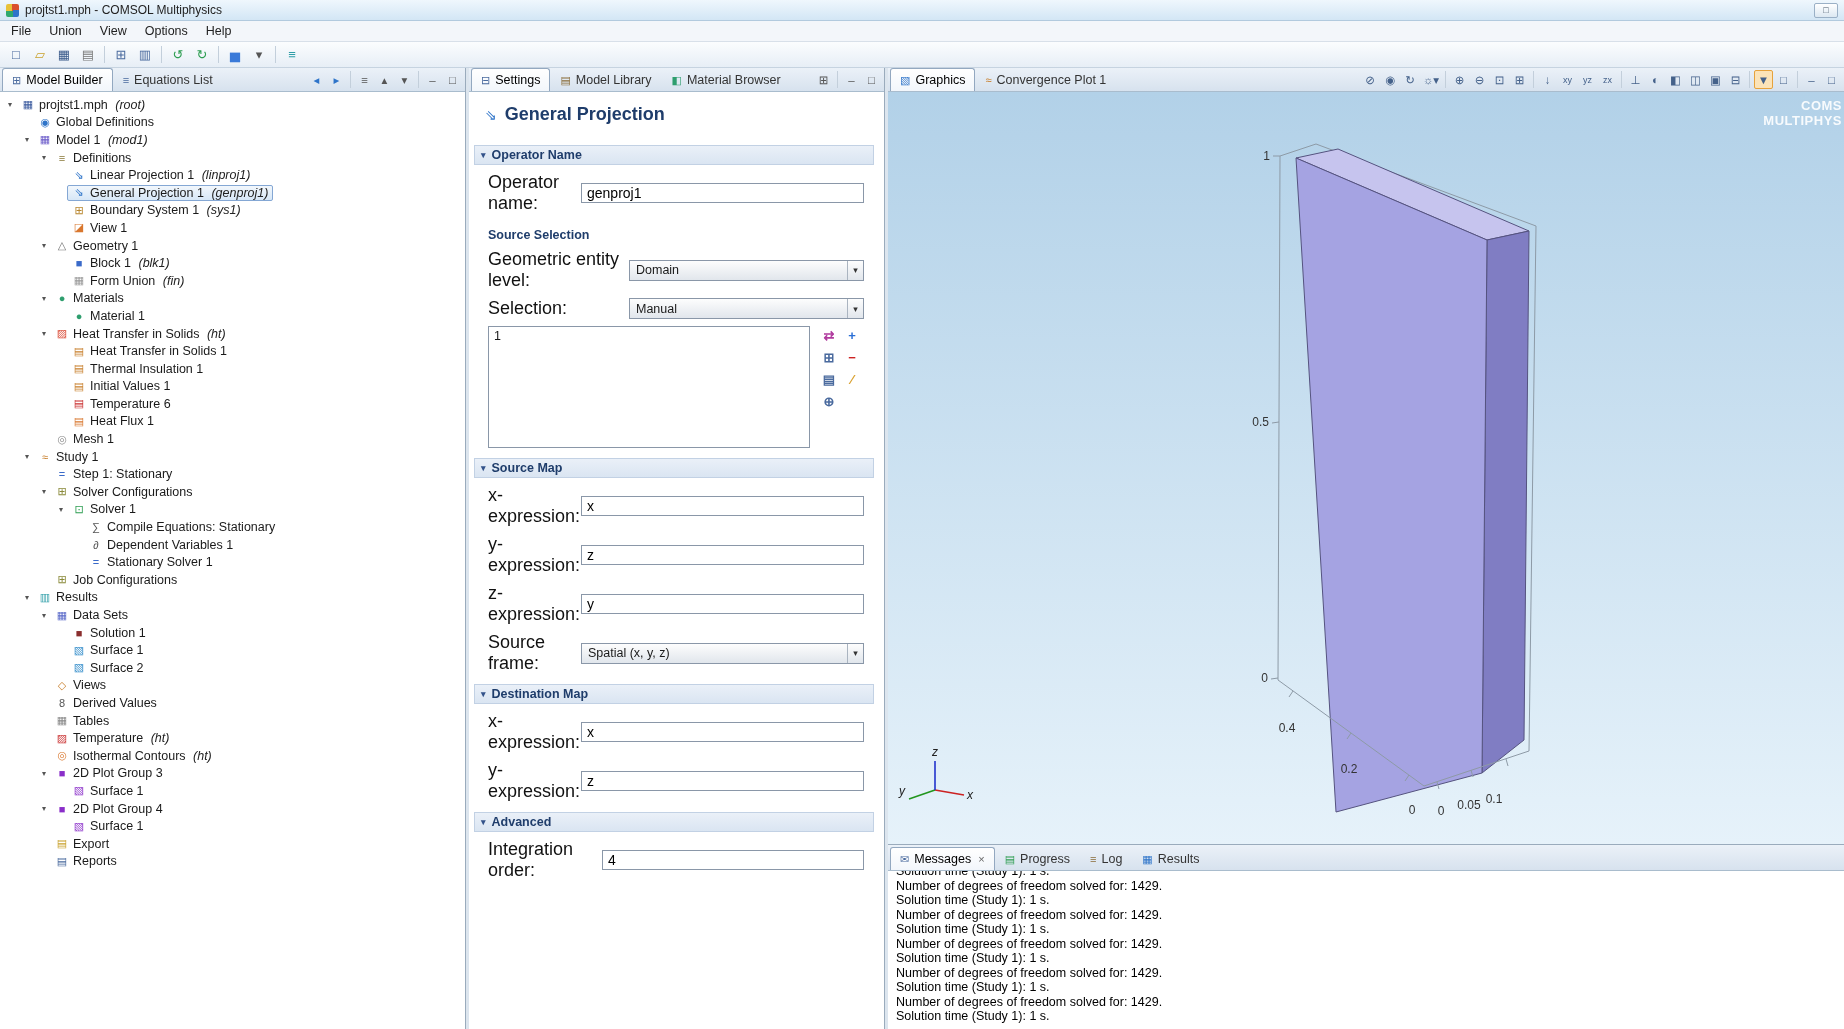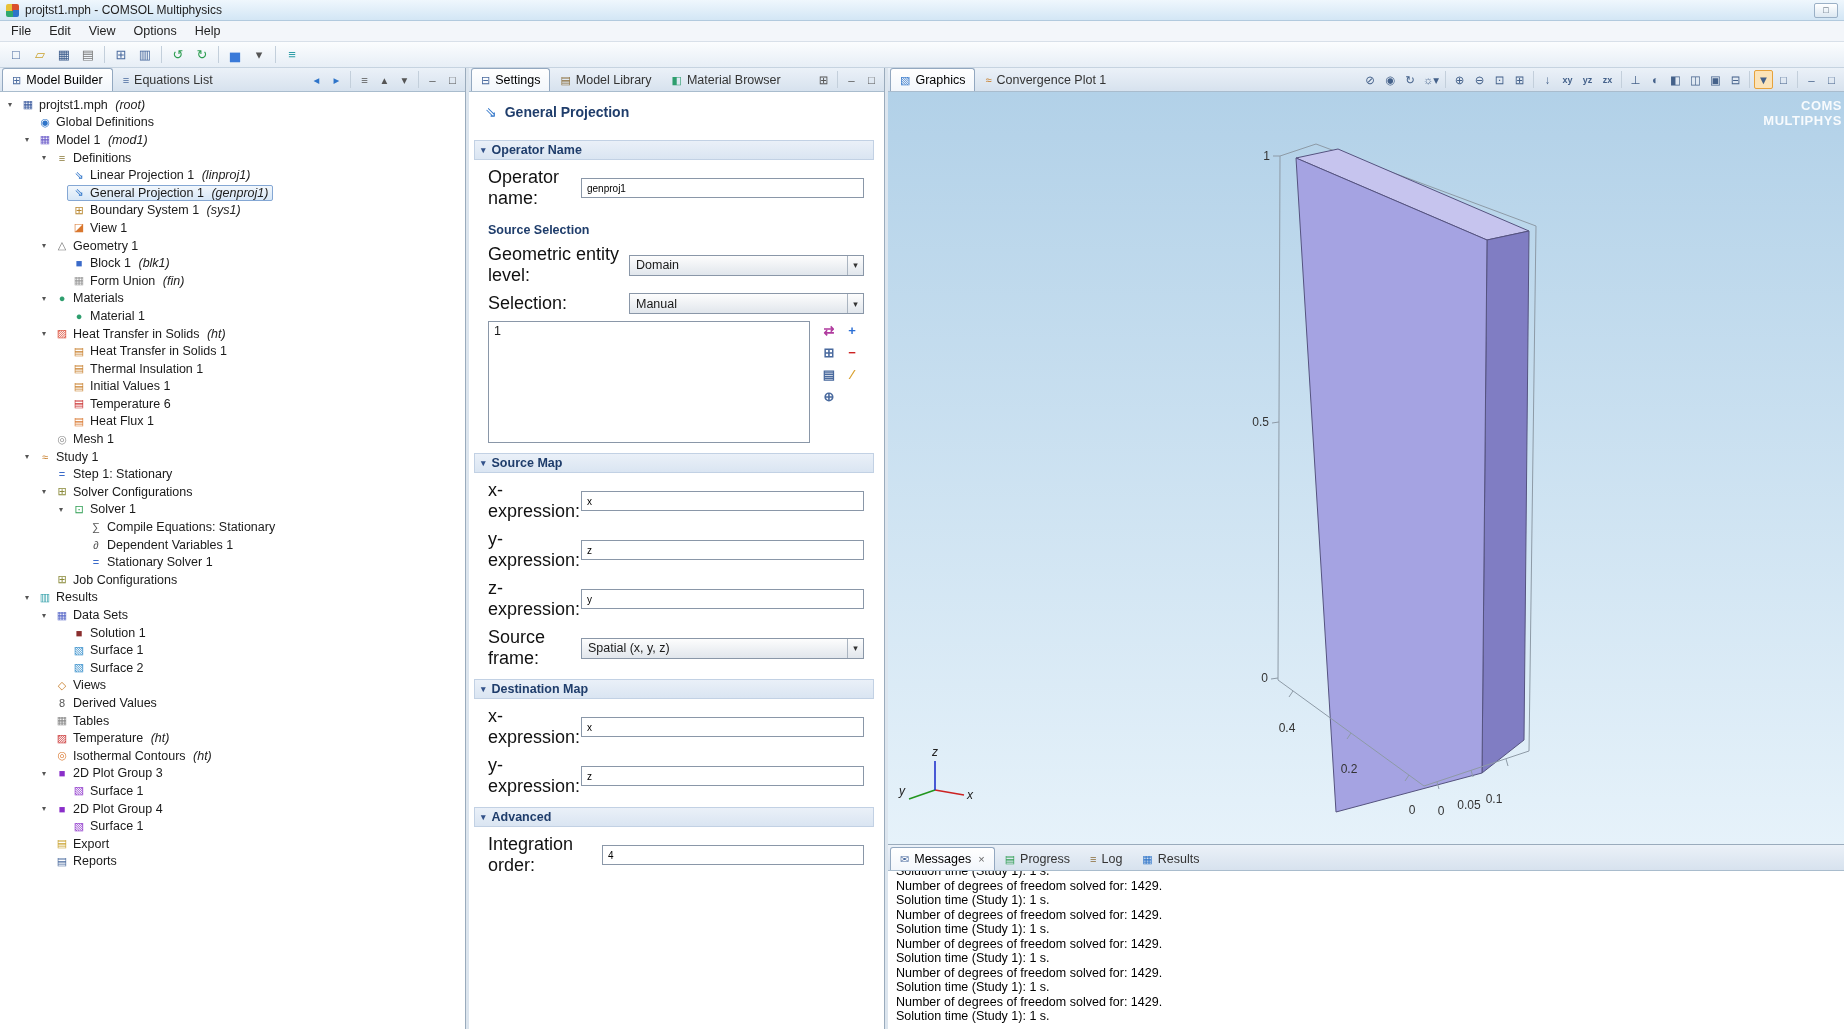--- a/index.html
+++ b/index.html
@@ -29,43 +29,43 @@
 #messages-panel{left:888px;top:844px;right:0;bottom:0;border-top:1px solid #9aabbc;background:#fff}
 .tabrow{height:24px;background:linear-gradient(#ebf1f8,#d7e2ee);border-bottom:1px solid #a9bccd;display:flex;align-items:flex-end;padding-left:2px}
 .tabs{display:flex;align-items:flex-end;height:100%}
 .tab{height:23px;display:flex;align-items:center;gap:5px;padding:0 9px;font-size:12.5px;color:#333;border:1px solid transparent;border-bottom:none;border-radius:3px 3px 0 0}
 .tab.active{background:linear-gradient(#ffffff,#f2f6fb);border-color:#93a8c0;color:#000}
 .tabicon{font-size:11px}
 .tabclose{font-size:11px;color:#666;margin-left:2px}
 .tabtools{margin-left:auto;display:flex;align-items:center;height:100%;padding-right:3px;gap:1px}
 .tabtools .tbtn{height:19px;min-width:19px;font-size:11.5px}
 .tabtools .tbtn .glyph{font-size:11.5px}
-.vxy{font-size:9px !important;font-weight:bold}
+.vxy{font-size:9px !important;font-weight:normal}
 
 #tree{position:absolute;left:0;right:0;top:24px;bottom:0;overflow:hidden;padding-top:4px}
 .tree-row{height:17.6px;display:flex;align-items:center;white-space:nowrap;font-size:12.5px}
 .caret{width:12px;font-size:8px;color:#555;text-align:center;flex:0 0 auto}
 .rowbox{display:flex;align-items:center;gap:4px;padding:0 4px;border:1px solid transparent;border-radius:2px;height:16px}
 .rowbox.selected{background:linear-gradient(#f2f7fc,#d7e7f7);border-color:#84a7d4}
 .ticon{width:14px;font-size:11px;text-align:center;flex:0 0 auto}
 .ttag{font-style:italic;color:#222}
 
 .settings-content{position:absolute;left:0;right:0;top:24px;bottom:0;overflow:hidden;background:#fff}
 .sheader{display:flex;align-items:center;gap:8px;padding:12px 0 10px 16px}
 .hicon{color:#2e74c9;font-size:14px}
-.htitle{font-size:14px;font-weight:bold;color:#1f3d6b}
+.htitle{font-size:18px;font-weight:bold;color:#1f3d6b}
 .secbar{height:20px;margin:10px 10px 4px 5px;background:linear-gradient(#eaf0f8,#dae5f2);border:1px solid #c2d1e4;display:flex;align-items:center;gap:6px;padding-left:6px;font-size:12.5px;font-weight:bold;color:#1f3d6b}
 .secbar .tri{font-size:9px;color:#33528a}
 .subhead{margin:14px 0 4px 19px;font-size:12.5px;font-weight:bold;color:#1f3d6b}
 .frow{display:flex;align-items:center;margin:7px 20px 7px 19px}
 .flabel{font-size:18px;color:#111;flex:0 0 auto}
 .lw76{width:93px}
 .lw124{width:141px}
 .lw97{width:114px}
-.fin{flex:1;height:20px;border:1px solid #8a97a8;padding:8px 5px;font-size:10px;font-family:"Liberation Sans",sans-serif;background:#fff;min-width:0}
+.fin{flex:1;height:20px;border:1px solid #8a97a8;padding:8px 5px;font-size:14px;font-family:"Liberation Sans",sans-serif;background:#fff;min-width:0}
 .dropdown{flex:1;height:21px;border:1px solid #8a97a8;background:linear-gradient(#fdfdfd,#e1e6ec);display:flex;align-items:center}
 .dval{flex:1;padding-left:6px;font-size:12.5px}
 .darrow{width:16px;align-self:stretch;border-left:1px solid #aab4c0;display:flex;align-items:center;justify-content:center;font-size:9px;color:#333}
 .selwrap{display:flex;margin:4px 20px 4px 19px;gap:8px}
 .listbox{width:322px;height:122px;border:1px solid #8a97a8;background:#fff;padding:2px 5px;font-size:12.5px}
 .selbtns{display:grid;grid-template-columns:22px 22px;grid-auto-rows:21px;gap:1px}
 .selbtn{width:22px;height:19px;display:flex;align-items:center;justify-content:center;font-size:13px;font-weight:bold}
 
 #viewport{position:absolute;left:0;right:0;top:24px;bottom:0;overflow:hidden}
 #viewport svg{display:block}
@@ -83,21 +83,21 @@
 
 <div id="titlebar">
   <span class="app-icon"></span>
   <span class="title">projtst1.mph - COMSOL Multiphysics</span>
   <span class="win-btns">
     <button class="win-btn">□</button>
   </span>
 </div>
 <div id="menubar">
     <div class="menu-item">File</div>
-    <div class="menu-item">Edit</div>
+    <div class="menu-item">Union</div>
     <div class="menu-item">View</div>
     <div class="menu-item">Options</div>
     <div class="menu-item">Help</div>
   </div>
 <div id="toolbar">
     <button class="tbtn">
       <span class="glyph" style="color: rgb(74, 106, 158);">□</span>
     </button>
     <button class="tbtn">
       <span class="glyph" style="color: rgb(201, 162, 46);">▱</span>

